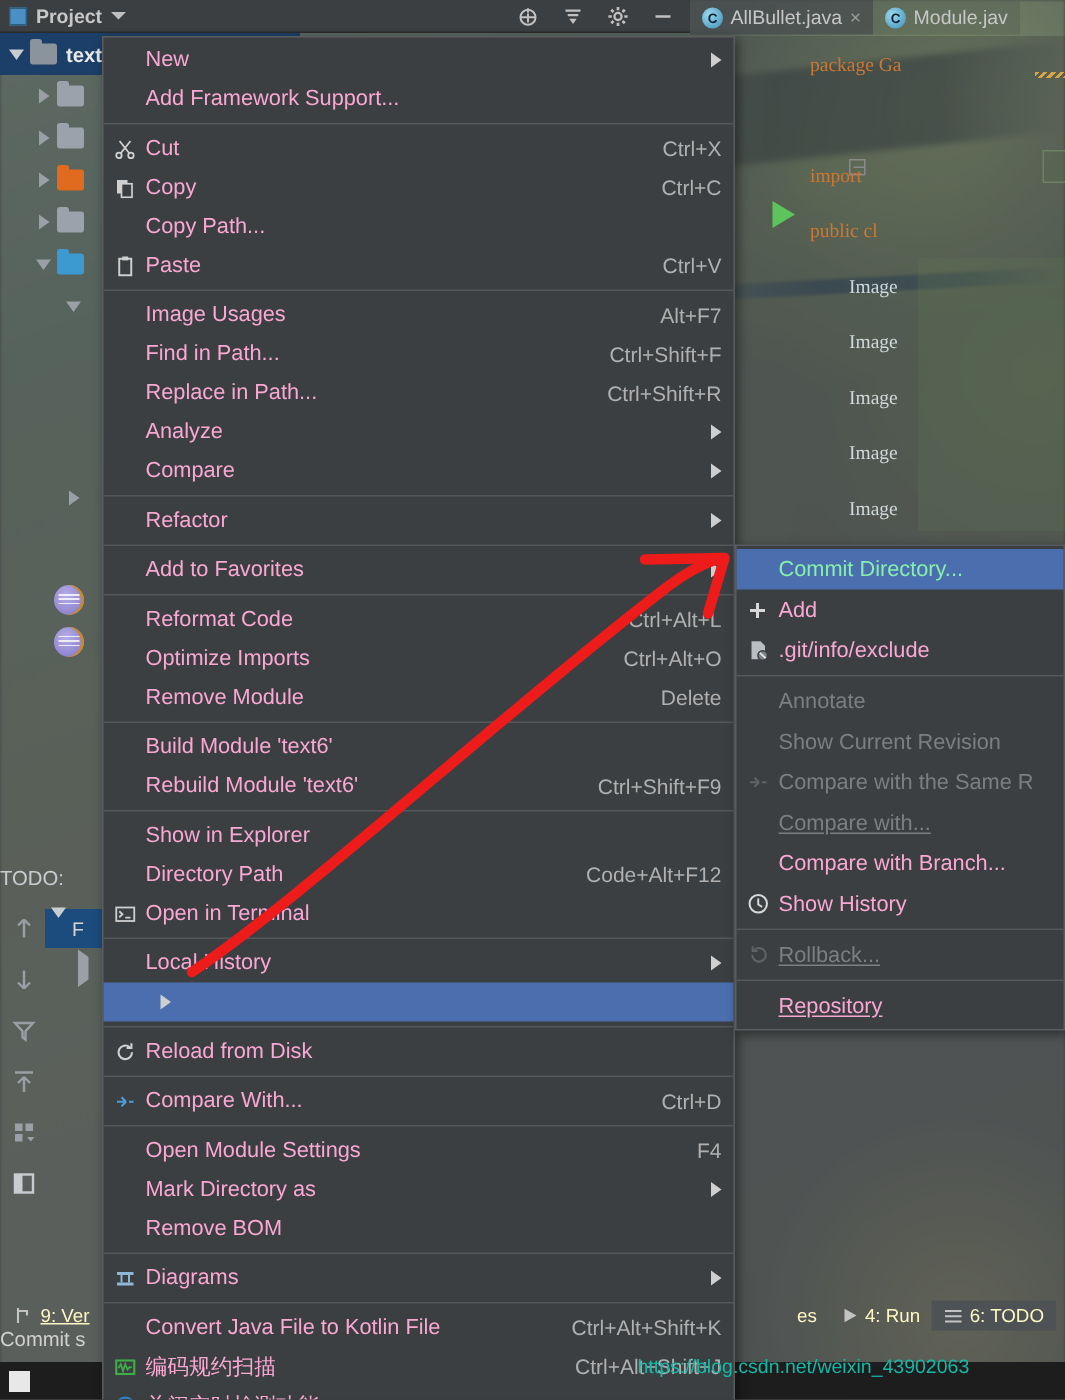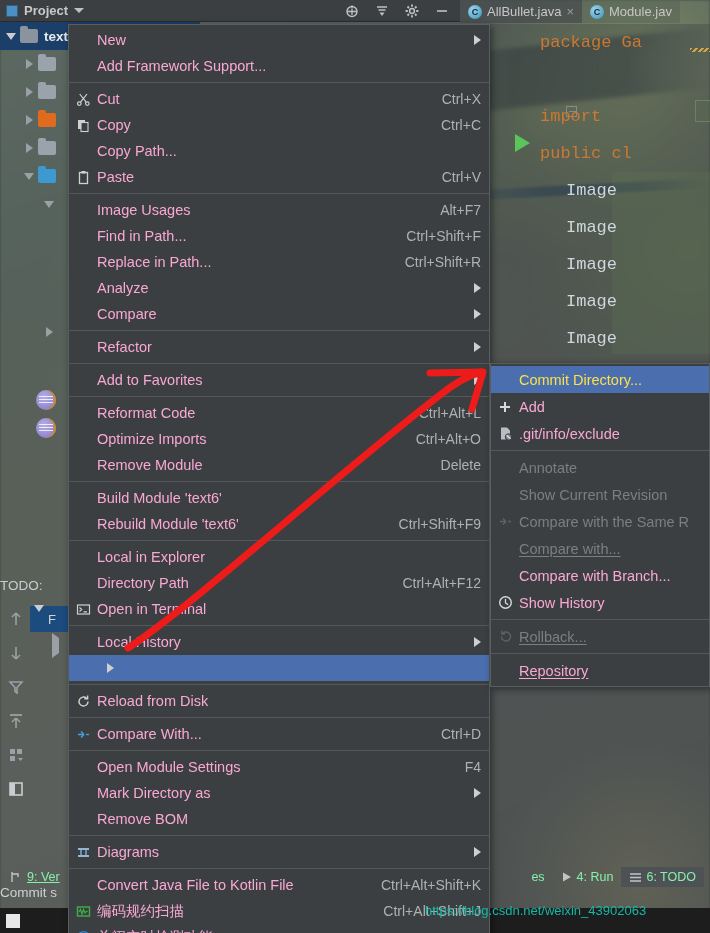--- a/index.html
+++ b/index.html
@@ -77,31 +77,31 @@
   #todo-label{ position:absolute; left:0; top:578px; font-size:13.5px; color:#c9cdd1;}
   #todo-tools{ position:absolute; left:2px; top:610px; width:28px; display:flex; flex-direction:column; gap:16px; align-items:center;}
   #todo-tree{ position:absolute; left:30px; top:606px; width:85px;}
   .todo-row{ height:26px; display:flex; align-items:center; gap:4px; padding-left:4px;}
   .todo-row.sel{ background:#1c4b7e;}
   .todo-lbl{ color:#d4d4d4; font-size:13px;}
 
   
   #statusbar{ position:absolute; left:0; top:862px; width:710px; height:30px;
      display:flex; align-items:center; background:rgba(60,63,65,.0);}
-  .sb-item{ display:flex; align-items:center; gap:4px; font-size:12.5px; color:#86efac; padding:3px 8px;}
+  .sb-item{ display:flex; align-items:center; gap:4px; font-size:12.5px; color:#fef9c3; padding:3px 8px;}
   .sb-item.active{ background:#4e5254; }
   .sb-u{ text-decoration:underline;}
   #commit-line{ position:absolute; left:0; top:885px; font-size:13.5px; color:#d0d0d0;}
   #blackbar{ position:absolute; left:0; top:908px; width:710px; height:25px; background:#1d1d1d;}
   #blackbar .chip{position:absolute;left:6px;top:6px;width:14px;height:14px;background:#e8e8e8;}
   #blackbar .chip2{position:absolute;left:100px;top:4px;width:20px;height:18px;background:#c0392b;border-radius:2px;}
 
   
   #code{ position:absolute; left:540px; top:24px; width:170px; height:340px;
-     font-family:Liberation Mono, monospace; font-size:17px; line-height:37px; white-space:nowrap;}
+     font-family:Liberation Serif, serif; font-size:13px; line-height:37px; white-space:nowrap;}
   .kw{ color:#cc7832;}
   .cls{ color:#cfd8dc;}
   #gutter-run{ position:absolute; left:515px; top:134px; width:0;height:0;
      border-top:9px solid transparent;border-bottom:9px solid transparent;border-left:15px solid #5bc45b;}
   #fold-import{ position:absolute; left:566px; top:106px; width:11px;height:11px;border:1px solid #8a8a8a;}
   #fold-import::after{content:"";position:absolute;left:2px;top:4px;width:7px;height:1px;background:#8a8a8a;}
   #imp-box{ position:absolute; left:695px; top:100px; width:60px; height:22px; background:rgba(90,110,80,.35); border:1px solid rgba(120,150,110,.6);}
   #sel-box{ position:absolute; left:612px; top:172px; width:98px; height:182px; background:rgba(95,120,85,.25);}
   .squig{position:absolute;left:690px;top:48px;width:20px;height:4px;
      background:repeating-linear-gradient(135deg,#d9a441 0 2px,transparent 2px 4px);}
@@ -116,21 +116,21 @@
      color:#123; font-size:9px; display:flex;align-items:center;justify-content:center;font-weight:bold;}
   .tabx{ color:#9b9b9b; font-size:13px;}
 
   
   #ctxmenu{ position:absolute; left:68px; top:24px; width:422px; background:#3c3f41;
      border:1px solid #5a5d5f; box-shadow:2px 2px 7px rgba(0,0,0,.45); padding:2px 0;}
   .mi{ height:26px; display:flex; align-items:center; padding:0 8px 0 0; position:relative; cursor:default;}
   .mi.sel{ background:#4b6eaf;}
   .mi .mic{ width:28px; display:flex; justify-content:center; align-items:center; flex:0 0 28px;}
   .mi .mtext{ flex:1; color:#f9a8d4; font-size:14.5px; white-space:nowrap;}
-  .mi.sel .mtext{ color:#fde047;}
+  .mi.sel .mtext{ color:#86efac;}
   .mi .macc{ color:#b0b0b0; font-size:14px; padding-left:18px;}
   .mi .msub{ width:0;height:0;border-top:5px solid transparent;border-bottom:5px solid transparent;
      border-left:7px solid #cfcfcf; margin-left:10px;}
   .msep{ height:1px; background:#54585a; margin:3px 0;}
   .u{ text-decoration:underline; text-underline-offset:2px;}
   .cjk{ font-family:"DejaVu Sans", sans-serif; font-size:14px;}
 
   
   #submenu{ position:absolute; left:490px; top:363px; width:220px; background:#3c3f41;
      border:1px solid #5a5d5f; box-shadow:2px 2px 7px rgba(0,0,0,.45); padding:2px 0;}
@@ -477,26 +477,26 @@
   </div>
   <div class="mi">
     <span class="mic"></span>
     <span class="mtext">Rebuild Module 'text6'</span>
     <span class="macc">Ctrl+Shift+F9</span>
   </div>
   <div class="msep"></div>
 
   <div class="mi">
     <span class="mic"></span>
-    <span class="mtext">Local in Explorer</span>
+    <span class="mtext">Show in Explorer</span>
   </div>
   <div class="mi">
     <span class="mic"></span>
     <span class="mtext">Directory Path</span>
-    <span class="macc">Ctrl+Alt+F12</span>
+    <span class="macc">Code+Alt+F12</span>
   </div>
   <div class="mi">
     <span class="mic">
       <svg class="ico-svg" width="15" height="15" viewBox="0 0 15 15">
           <rect x="1.5" y="3" width="12" height="9" fill="none" stroke="#cfcfcf" stroke-width="1.2"></rect>
           <path d="M3.5 5.5l2.2 2-2.2 2M7.5 9.8h3.5" stroke="#cfcfcf" stroke-width="1.2" fill="none"></path>
         </svg>
     </span>
     <span class="mtext">Open in Terminal</span>
   </div>

